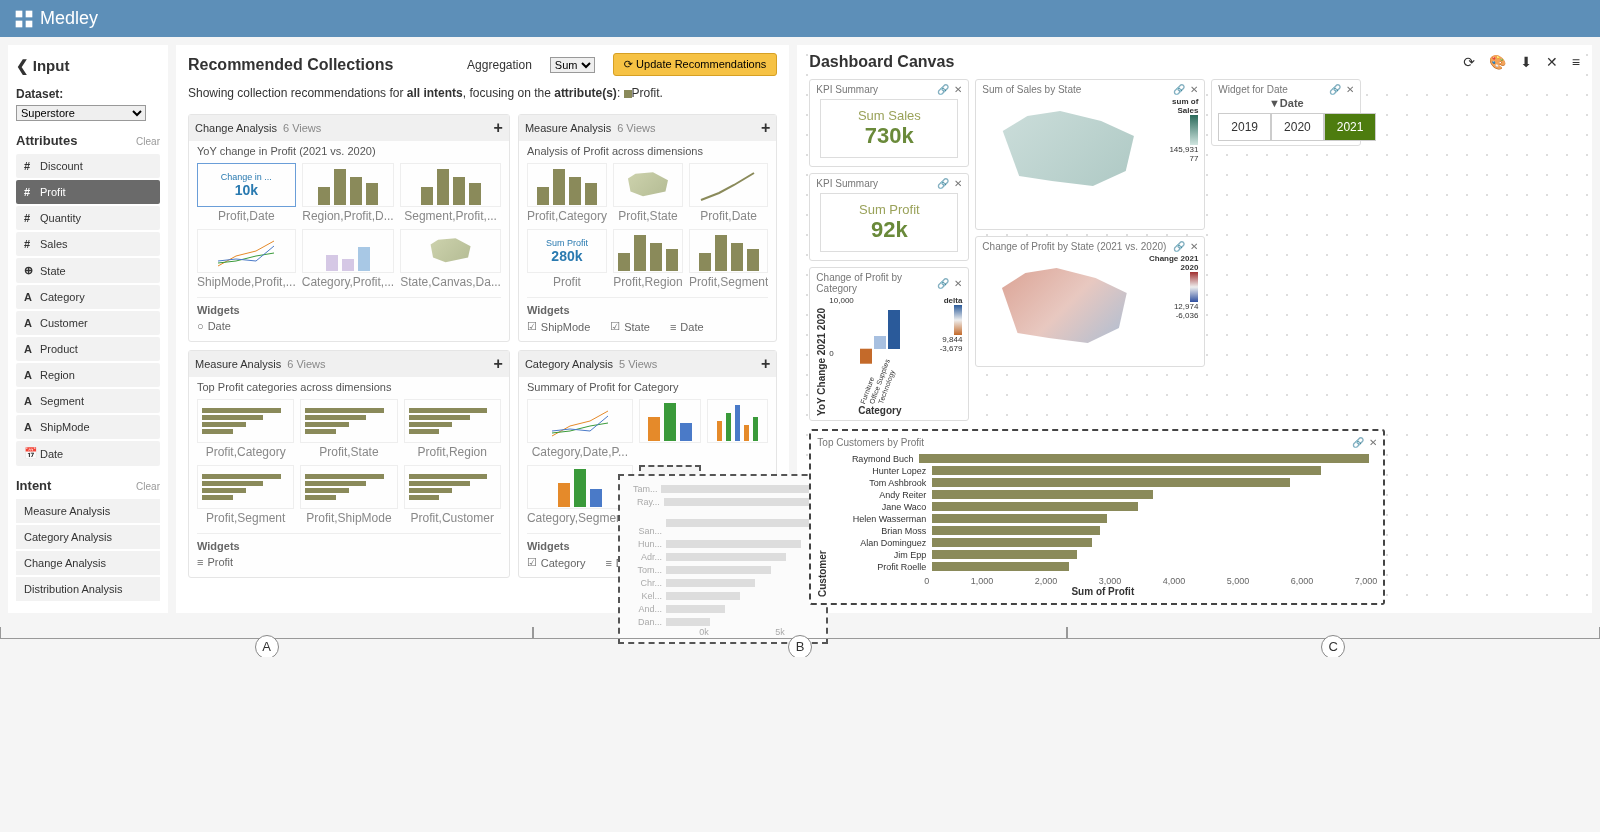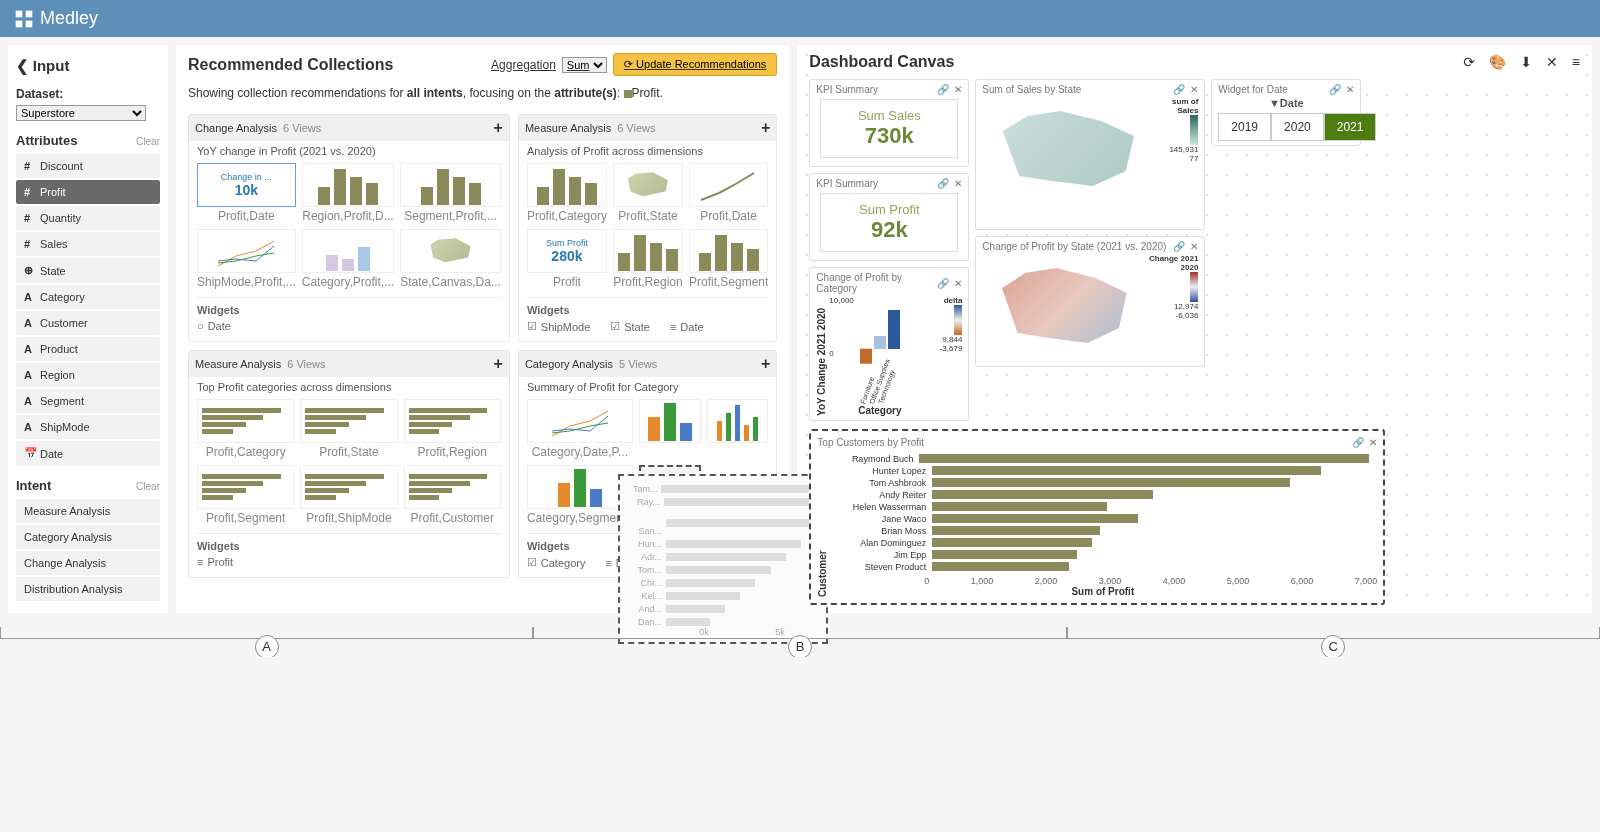--- a/index.html
+++ b/index.html
@@ -18,21 +18,21 @@
 .attr-list { margin-top: 6px; }
 .attr-item { padding: 6px 8px; margin-bottom: 2px; font-size: 11px; cursor: pointer; background: #f2f2f2; border-radius: 2px; display: flex; align-items: center; gap: 4px; }
 .attr-item.active { background: #6a6a6a; color: #fff; }
 .attr-icon { font-weight: 700; display: inline-block; width: 12px; }
 .intent-list { margin-top: 6px; }
 .intent-item { padding: 6px 8px; margin-bottom: 2px; font-size: 11px; cursor: pointer; background: #f2f2f2; }
 
 .center { flex: 1; background: #fff; padding: 8px 12px; max-width: 680px; }
 .center-header { display: flex; justify-content: space-between; align-items: center; }
 .center-title { font-size: 16px; font-weight: 600; }
-.agg-wrap { display: flex; align-items: center; gap: 6px; font-size: 12px; text-decoration: underline; }
+.agg-wrap { display: flex; align-items: center; gap: 18px; font-size: 12px; }
 .agg-wrap select { font-size: 11px; border: 1px solid #999; }
 .update-btn { padding: 4px 10px; background: #f6c244; border: 1px solid #d6a024; border-radius: 3px; font-size: 11px; cursor: pointer; }
 .showing { font-size: 12px; margin: 10px 0 14px; }
 .showing .chip { display: inline-block; width: 8px; height: 8px; background: #8a8a5a; vertical-align: middle; }
 .collections { display: grid; grid-template-columns: 1fr 1fr; gap: 8px; }
 .collection { border: 1px solid #e5e5e5; border-radius: 3px; padding: 8px; background: #fefefe; }
 .coll-head { display: flex; align-items: center; gap: 6px; font-size: 11px; background: #f0f0f0; padding: 4px 6px; margin: -8px -8px 4px -8px; }
 .coll-head-title { font-weight: 500; }
 .coll-head-count { color: #888; }
 .coll-head-plus { margin-left: auto; font-size: 16px; cursor: pointer; font-weight: 700; }
@@ -667,41 +667,41 @@
                 </div>
                 <div class="hbar-row">
                   <span class="hbar-label">Tom Ashbrook</span>
                   <div class="hbar-bar" style="width:67.14285714285714%;"></div>
                 </div>
                 <div class="hbar-row">
                   <span class="hbar-label">Andy Reiter</span>
                   <div class="hbar-bar" style="width:41.42857142857143%;"></div>
                 </div>
                 <div class="hbar-row">
+                  <span class="hbar-label">Jane Waco</span>
+                  <div class="hbar-bar" style="width:38.57142857142858%;"></div>
+                </div>
+                <div class="hbar-row">
                   <span class="hbar-label">Helen Wasserman</span>
                   <div class="hbar-bar" style="width:32.857142857142854%;"></div>
                 </div>
                 <div class="hbar-row">
-                  <span class="hbar-label">Jane Waco</span>
-                  <div class="hbar-bar" style="width:38.57142857142858%;"></div>
-                </div>
-                <div class="hbar-row">
                   <span class="hbar-label">Brian Moss</span>
                   <div class="hbar-bar" style="width:31.428571428571427%;"></div>
                 </div>
                 <div class="hbar-row">
                   <span class="hbar-label">Alan Dominguez</span>
                   <div class="hbar-bar" style="width:30%;"></div>
                 </div>
                 <div class="hbar-row">
                   <span class="hbar-label">Jim Epp</span>
                   <div class="hbar-bar" style="width:27.142857142857142%;"></div>
                 </div>
                 <div class="hbar-row">
-                  <span class="hbar-label">Steven Product</span>
+                  <span class="hbar-label">Profit Roelle</span>
                   <div class="hbar-bar" style="width:25.71428571428571%;"></div>
                 </div>
               </div>
             <div class="hbar-axis" id="topcust-axis">
                 <span>0</span>
                 <span>1,000</span>
                 <span>2,000</span>
                 <span>3,000</span>
                 <span>4,000</span>
                 <span>5,000</span>

